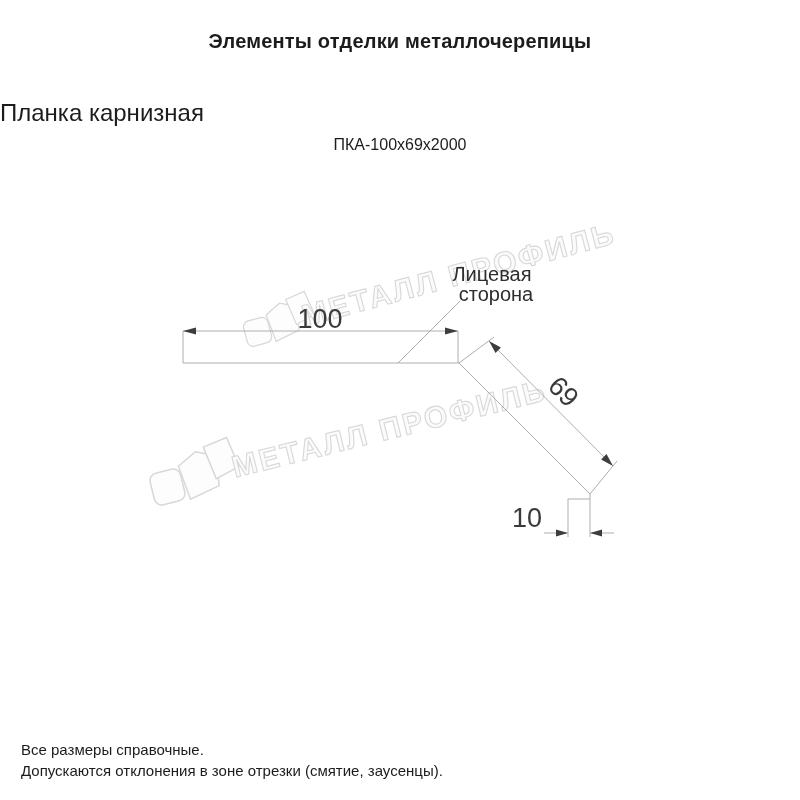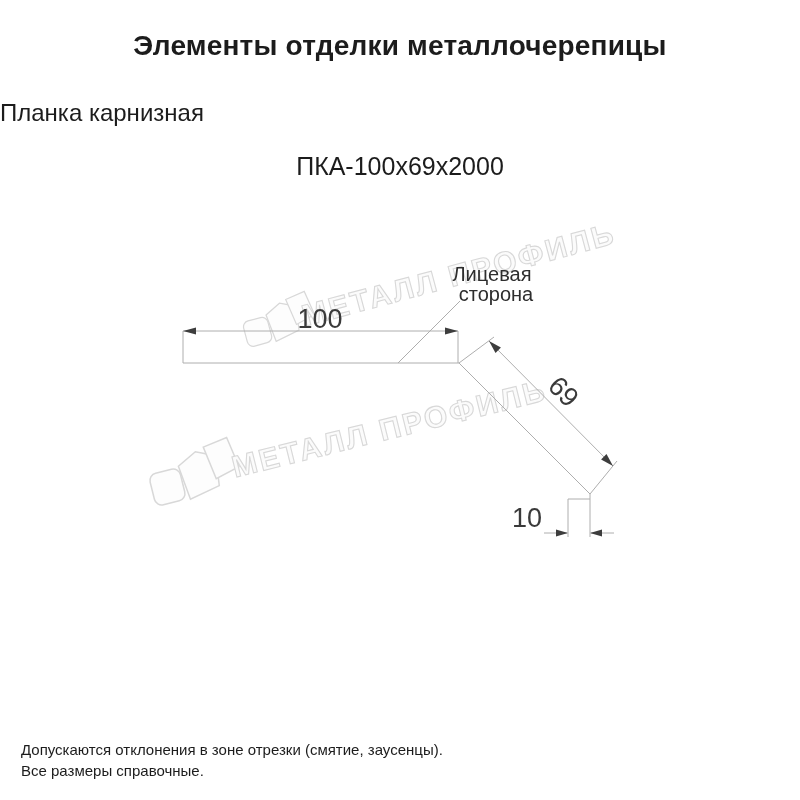--- a/index.html
+++ b/index.html
@@ -4,29 +4,29 @@
 <style>
   html,body{margin:0;padding:0;}
   body{
     width:800px;height:800px;position:relative;overflow:hidden;
     background:#ffffff;
     font-family:"Liberation Sans", sans-serif;
     color:#1c1c1c;
   }
   .page-title{
     position:absolute;top:30px;left:0;width:800px;
-    text-align:center;font-size:28px;font-weight:bold;letter-spacing:0.2px;
+    text-align:center;font-size:20px;font-weight:bold;letter-spacing:0.2px;
   }
   .product-name{
     position:absolute;top:99px;left:0;width:800px;
     font-size:24px;font-weight:normal;
   }
   .product-code{
-    position:absolute;top:152px;left:0;width:800px;
-    text-align:center;font-size:25px;font-weight:normal;
+    position:absolute;top:136px;left:0;width:800px;
+    text-align:center;font-size:16px;font-weight:normal;
   }
   .diagram-svg{position:absolute;left:0;top:0;}
   .footer{
     position:absolute;left:21px;top:739px;
     font-size:15px;line-height:21px;color:#1c1c1c;
   }
   .dim-text{font-family:"Liberation Sans",sans-serif;font-size:27px;fill:#3a3a3a;}
   .label-text{font-family:"Liberation Sans",sans-serif;font-size:20px;fill:#2e2e2e;}
   .wm-text{
     font-family:"Liberation Sans",sans-serif;font-size:30px;font-weight:bold;
@@ -101,15 +101,15 @@
   </g>
 
   <g>
     <path class="draw-line" d="M398,363 L460,301"></path>
     <text class="label-text" x="492" y="281" text-anchor="middle">Лицевая</text>
     <text class="label-text" x="496" y="301" text-anchor="middle">сторона</text>
   </g>
 </svg>
 
 <div class="footer">
+  <div>Все размеры справочные.</div>
   <div>Допускаются отклонения в зоне отрезки (смятие, заусенцы).</div>
-  <div>Все размеры справочные.</div>
 </div>
 
 </body></html>

